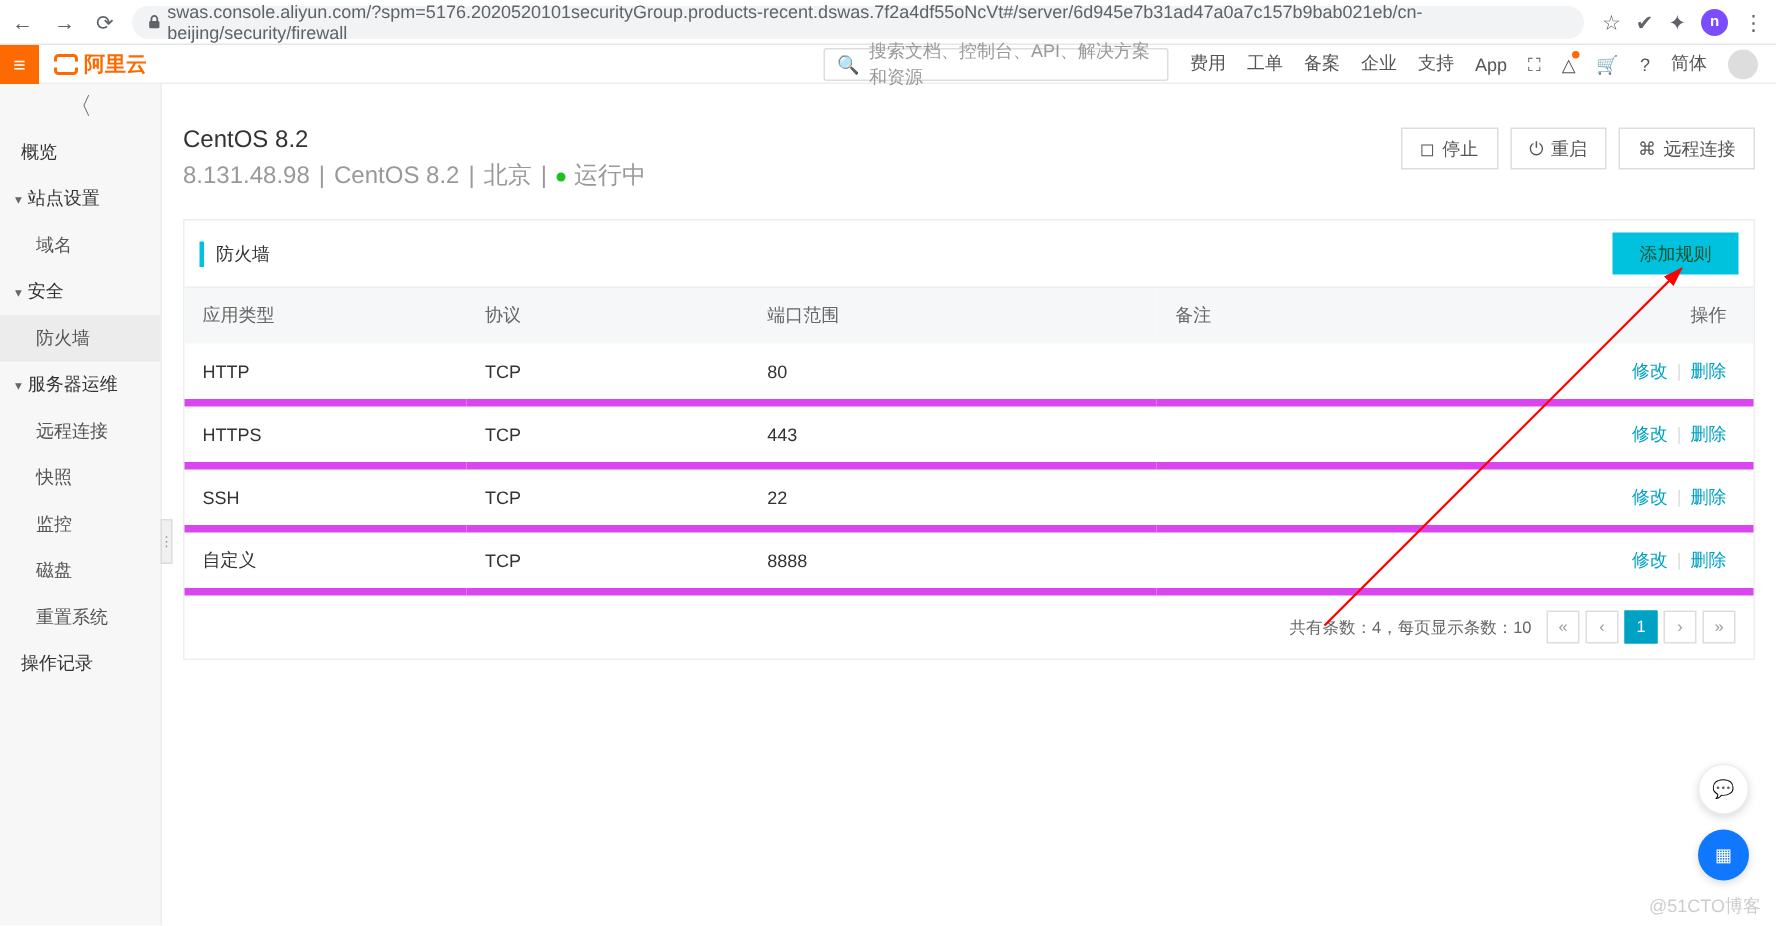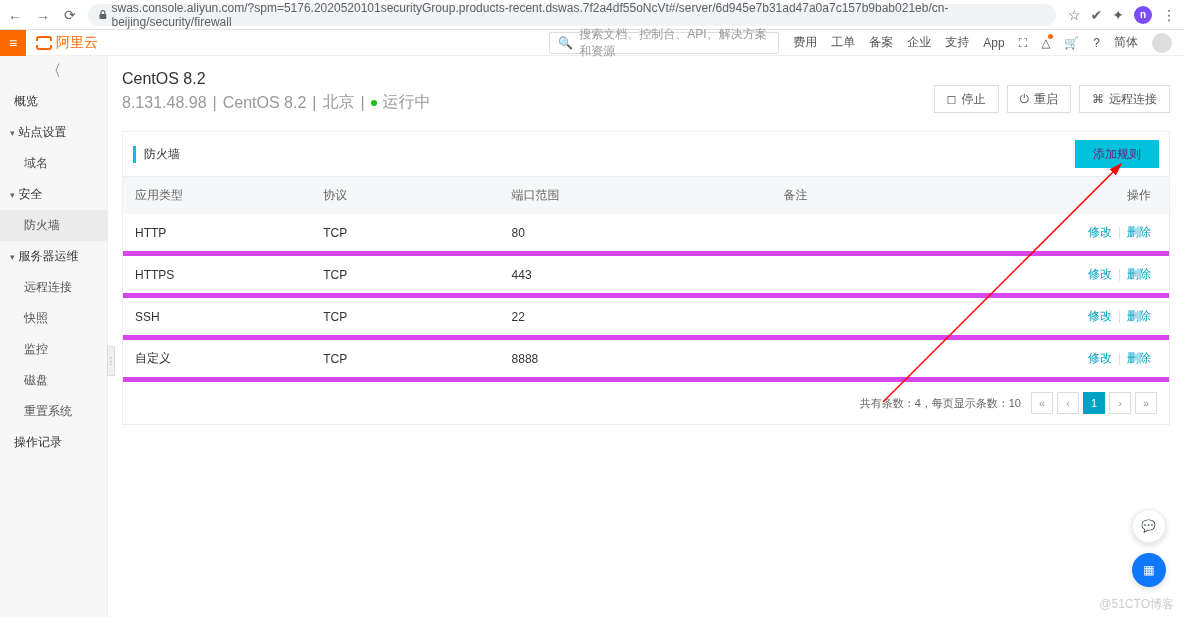--- a/index.html
+++ b/index.html
@@ -7,50 +7,50 @@
   
   .browser-bar { height:30px; background:#fff; border-bottom:1px solid #e5e5e5; display:flex; align-items:center; padding:0 8px; gap:12px; }
   .browser-bar .nav-icons { display:flex; gap:14px; color:#5f6368; font-size:14px; }
   .addr { flex:1; height:22px; background:#f1f3f4; border-radius:11px; display:flex; align-items:center; padding:0 10px; color:#5f6368; font-size:12px; gap:4px; }
   .addr .lock { width:10px; height:10px; }
   .right-icons { display:flex; gap:10px; align-items:center; color:#5f6368; font-size:14px; }
   .ext-ball { width:18px; height:18px; border-radius:50%; background:#7c4dff; color:#fff; display:flex; align-items:center; justify-content:center; font-size:10px; font-weight:bold; }
   
   .top-header { height:26px; background:#fff; border-bottom:1px solid #eee; display:flex; align-items:center; }
   .menu-btn { width:26px; height:26px; background:#ff6a00; color:#fff; display:flex; align-items:center; justify-content:center; font-size:14px; }
-  .logo { display:flex; align-items:center; margin-left:10px; color:#ff6a00; font-weight:normal; font-size:14px; }
+  .logo { display:flex; align-items:center; margin-left:10px; color:#ff6a00; font-weight:bold; font-size:14px; }
   .logo-mark { width:16px; height:14px; border:2px solid #ff6a00; border-radius:3px; margin-right:4px; position:relative; }
   .logo-mark::before { content:""; position:absolute; width:4px; height:4px; background:#fff; left:-2px; top:3px; }
   .logo-mark::after { content:""; position:absolute; width:4px; height:4px; background:#fff; right:-2px; top:3px; }
   .header-right { margin-left:auto; display:flex; align-items:center; gap:14px; padding-right:12px; color:#555; font-size:12px; }
   .search-box { display:flex; align-items:center; border:1px solid #ddd; height:22px; padding:0 8px; border-radius:2px; gap:6px; color:#999; width:230px; }
   .avatar { width:20px; height:20px; border-radius:50%; background:#ddd; }
   .bell { position:relative; }
   .dot { position:absolute; top:-2px; right:-3px; width:5px; height:5px; background:#ff6a00; border-radius:50%; }
   
   .main-wrap { display:flex; height:calc(617px - 30px - 26px); }
   .sidebar { width:108px; background:#f7f7f7; border-right:1px solid #eee; position:relative; }
   .collapse-row { height:30px; display:flex; align-items:center; justify-content:center; color:#666; font-size:16px; }
   .nav-item { padding:7px 14px; color:#333; cursor:pointer; }
   .nav-group { padding:7px 10px; color:#333; font-weight:normal; }
   .nav-group::before { content:"▾"; font-size:9px; margin-right:4px; color:#666; }
   .nav-sub { padding:7px 14px 7px 24px; color:#555; cursor:pointer; }
   .nav-sub.active { background:#ececec; }
   .handle { position:absolute; right:-8px; top:290px; width:8px; height:30px; background:#f0f0f0; border:1px solid #ddd; display:flex; align-items:center; justify-content:center; font-size:9px; color:#999; }
   .content { flex:1; padding:14px 14px 0 14px; position:relative; }
-  .page-head { display:flex; align-items:flex-end; justify-content:space-between; }
+  .page-head { display:flex; align-items:flex-start; justify-content:space-between;margin-top:15px; }
   .page-title { font-size:16px; color:#333; }
   .page-sub { font-size:16px; color:#999; margin-top:4px; display:flex; align-items:center; gap:6px; }
   .page-sub .run-dot { width:6px; height:6px; background:#1ec11e; border-radius:50%; display:inline-block; }
   .btn-row { display:flex; gap:8px; }
   .btn { border:1px solid #ddd; background:#fff; height:28px; padding:0 12px; display:flex; align-items:center; gap:5px; color:#555; font-size:12px; cursor:pointer; }
   .panel { border:1px solid #eee; margin-top:18px; position:relative; }
   .panel-head { display:flex; align-items:center; justify-content:space-between; padding:8px 10px; border-bottom:1px solid #eee; }
   .panel-title { border-left:3px solid #00c1de; padding-left:8px; font-size:12px; color:#333; }
-  .add-btn { background:#00c1de; color:#701a75; height:28px; padding:0 18px; display:flex; align-items:center; font-size:12px; cursor:pointer; }
+  .add-btn { background:#00c1de; color:#14532d; height:28px; padding:0 18px; display:flex; align-items:center; font-size:12px; cursor:pointer; }
   table { width:100%; border-collapse:collapse; font-size:12px; }
   thead { background:#f6f7f8; }
   th { text-align:left; padding:10px 12px; color:#666; font-weight:normal; }
   th.op, td.op { text-align:right; padding-right:18px; }
   td { padding:10px 12px; border-bottom:5px solid #d946ef; color:#333; }
   td .link { color:#00a2c4; cursor:pointer; }
   td .sep { color:#ddd; margin:0 6px; }
   .table-footer { display:flex; justify-content:flex-end; align-items:center; padding:10px 12px; gap:10px; color:#666; font-size:11px; }
   .pager { display:flex; gap:4px; }
   .pg { width:22px; height:22px; border:1px solid #ddd; display:flex; align-items:center; justify-content:center; color:#999; cursor:pointer; }

